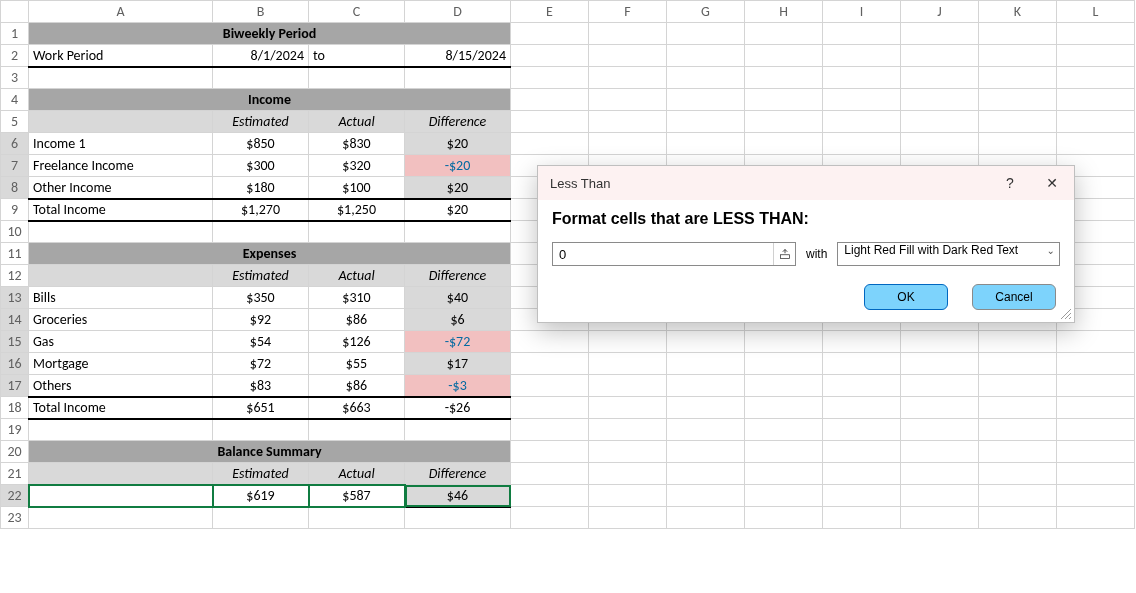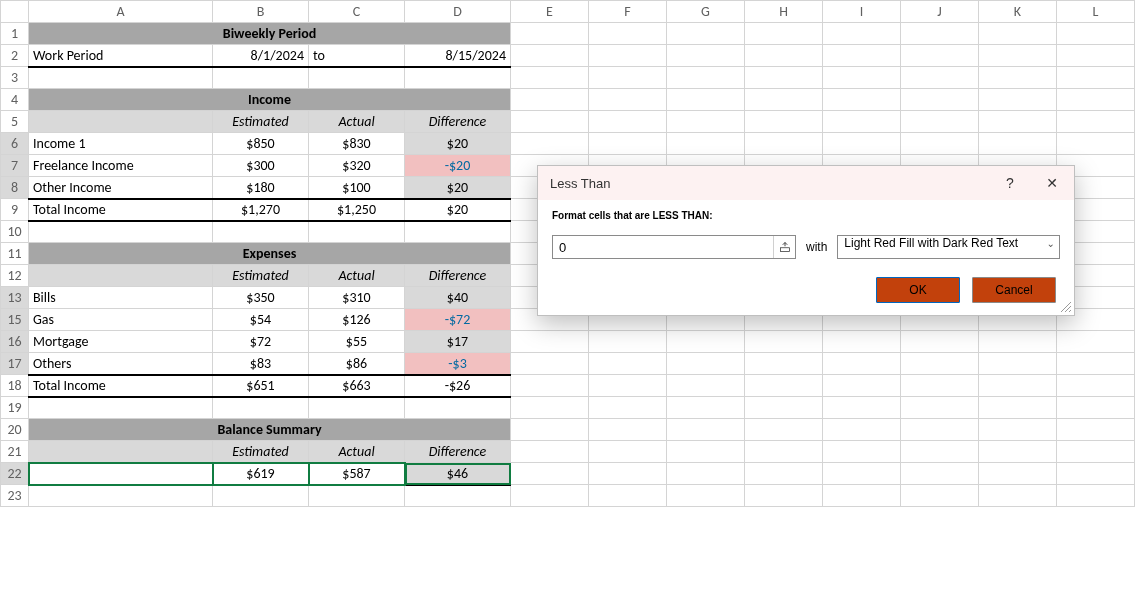--- a/index.html
+++ b/index.html
@@ -99,21 +99,21 @@
     padding: 6px 8px 6px 12px;
     background: #fdf2f2;
   }
   .dialog-title .t { font-size:13px; color:#333; }
   .dialog-title .ctrls { display:flex; gap:14px; align-items:center; }
   .dialog-title .help, .dialog-title .close {
     width:28px; height:22px; display:flex; align-items:center; justify-content:center;
     color:#333; cursor:pointer; font-size:14px;
   }
   .dialog-body { padding: 10px 14px 12px 14px; }
-  .dialog-body .prompt { font-weight:bold; margin-bottom:14px; font-size:10px; }
+  .dialog-body .prompt { font-weight:bold; margin-bottom:14px; font-size:16px; }
   .input-row { display:flex; align-items:center; gap:10px; margin-bottom:18px; }
   .ref-input {
     flex: 0 0 244px;
     display:flex;
     border:1px solid #8a8a8a;
     height:24px;
     background:#fff;
   }
   .ref-input input {
     flex:1; border:none; outline:none; padding:0 6px; font-size:13px;
@@ -134,24 +134,25 @@
     justify-content:space-between;
     padding:0 4px 8px 6px;
     background:#fff;
     cursor:pointer;
   }
   .format-select .chev { font-size:10px; color:#555; }
   .btn-row { display:flex; justify-content:flex-end; gap:12px; padding-right:4px; }
   .btn {
     min-width:84px; height:26px;
     border:1px solid #8a8a8a;
-    background:#c2410c;
+    background:#7dd3fc;
     display:flex; align-items:center; justify-content:center;
     font-size:12px; cursor:pointer;
-    border-radius:1px;
+    border-radius:6px;
+    margin-left:12px;
   }
   .btn.primary { border:1.5px solid #0067c0; }
   .resize-grip {
     position:absolute; right:2px; bottom:2px; width:12px; height:12px;
     color:#9a9a9a;
   }
 </style>
 </head>
 <body>
 
@@ -383,20 +384,35 @@
       <td></td>
           <td></td>
           <td></td>
           <td></td>
           <td></td>
           <td></td>
           <td></td>
           <td></td>
     </tr>
 
+    <tr class="hl-row">
+      <th class="row-hdr">14</th>
+      <td class="content label">Groceries</td>
+      <td class="content num">$92</td>
+      <td class="content num">$86</td>
+      <td class="content diff-cell">$6</td>
+      <td></td>
+          <td></td>
+          <td></td>
+          <td></td>
+          <td></td>
+          <td></td>
+          <td></td>
+          <td></td>
+    </tr>
 
     <tr class="hl-row">
       <th class="row-hdr">15</th>
       <td class="content label">Gas</td>
       <td class="content num">$54</td>
       <td class="content num">$126</td>
       <td class="content neg-highlight">-$72</td>
       <td></td>
           <td></td>
           <td></td>

